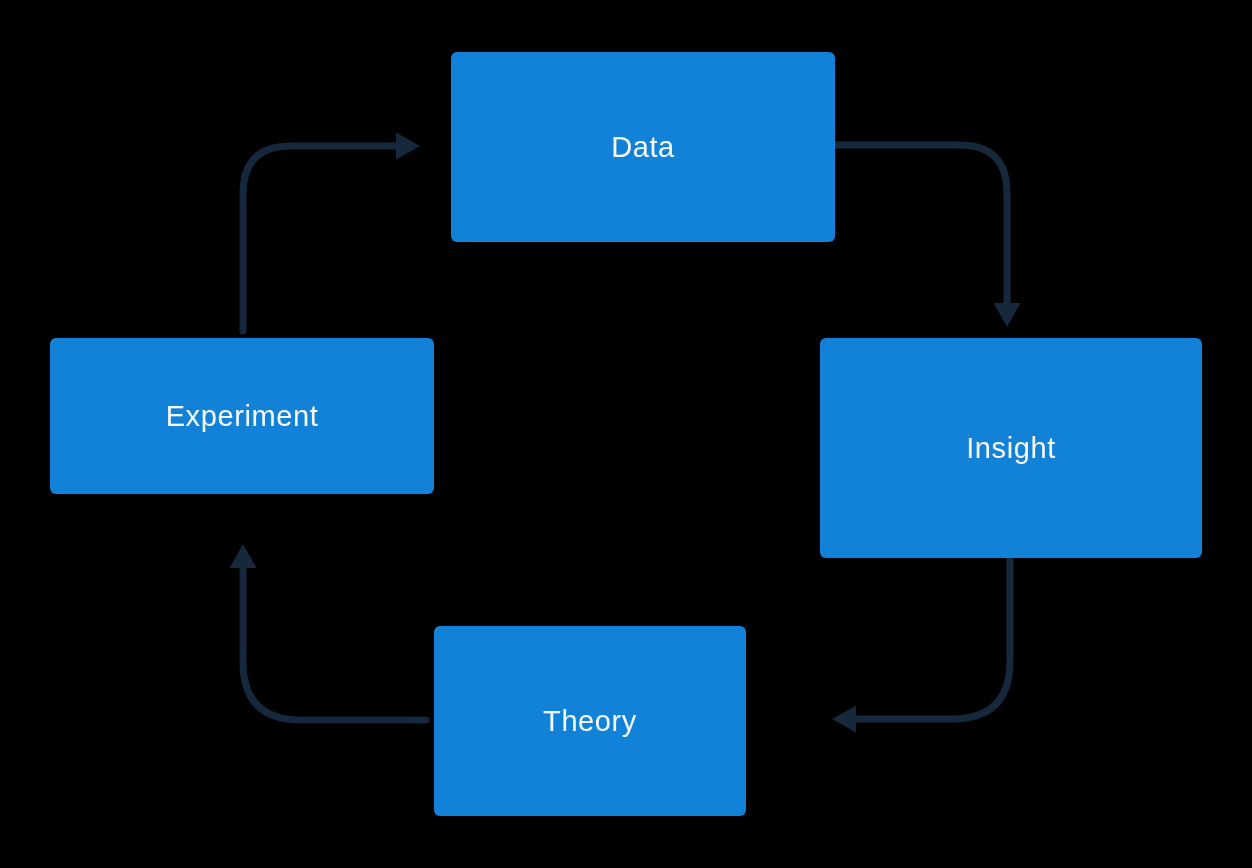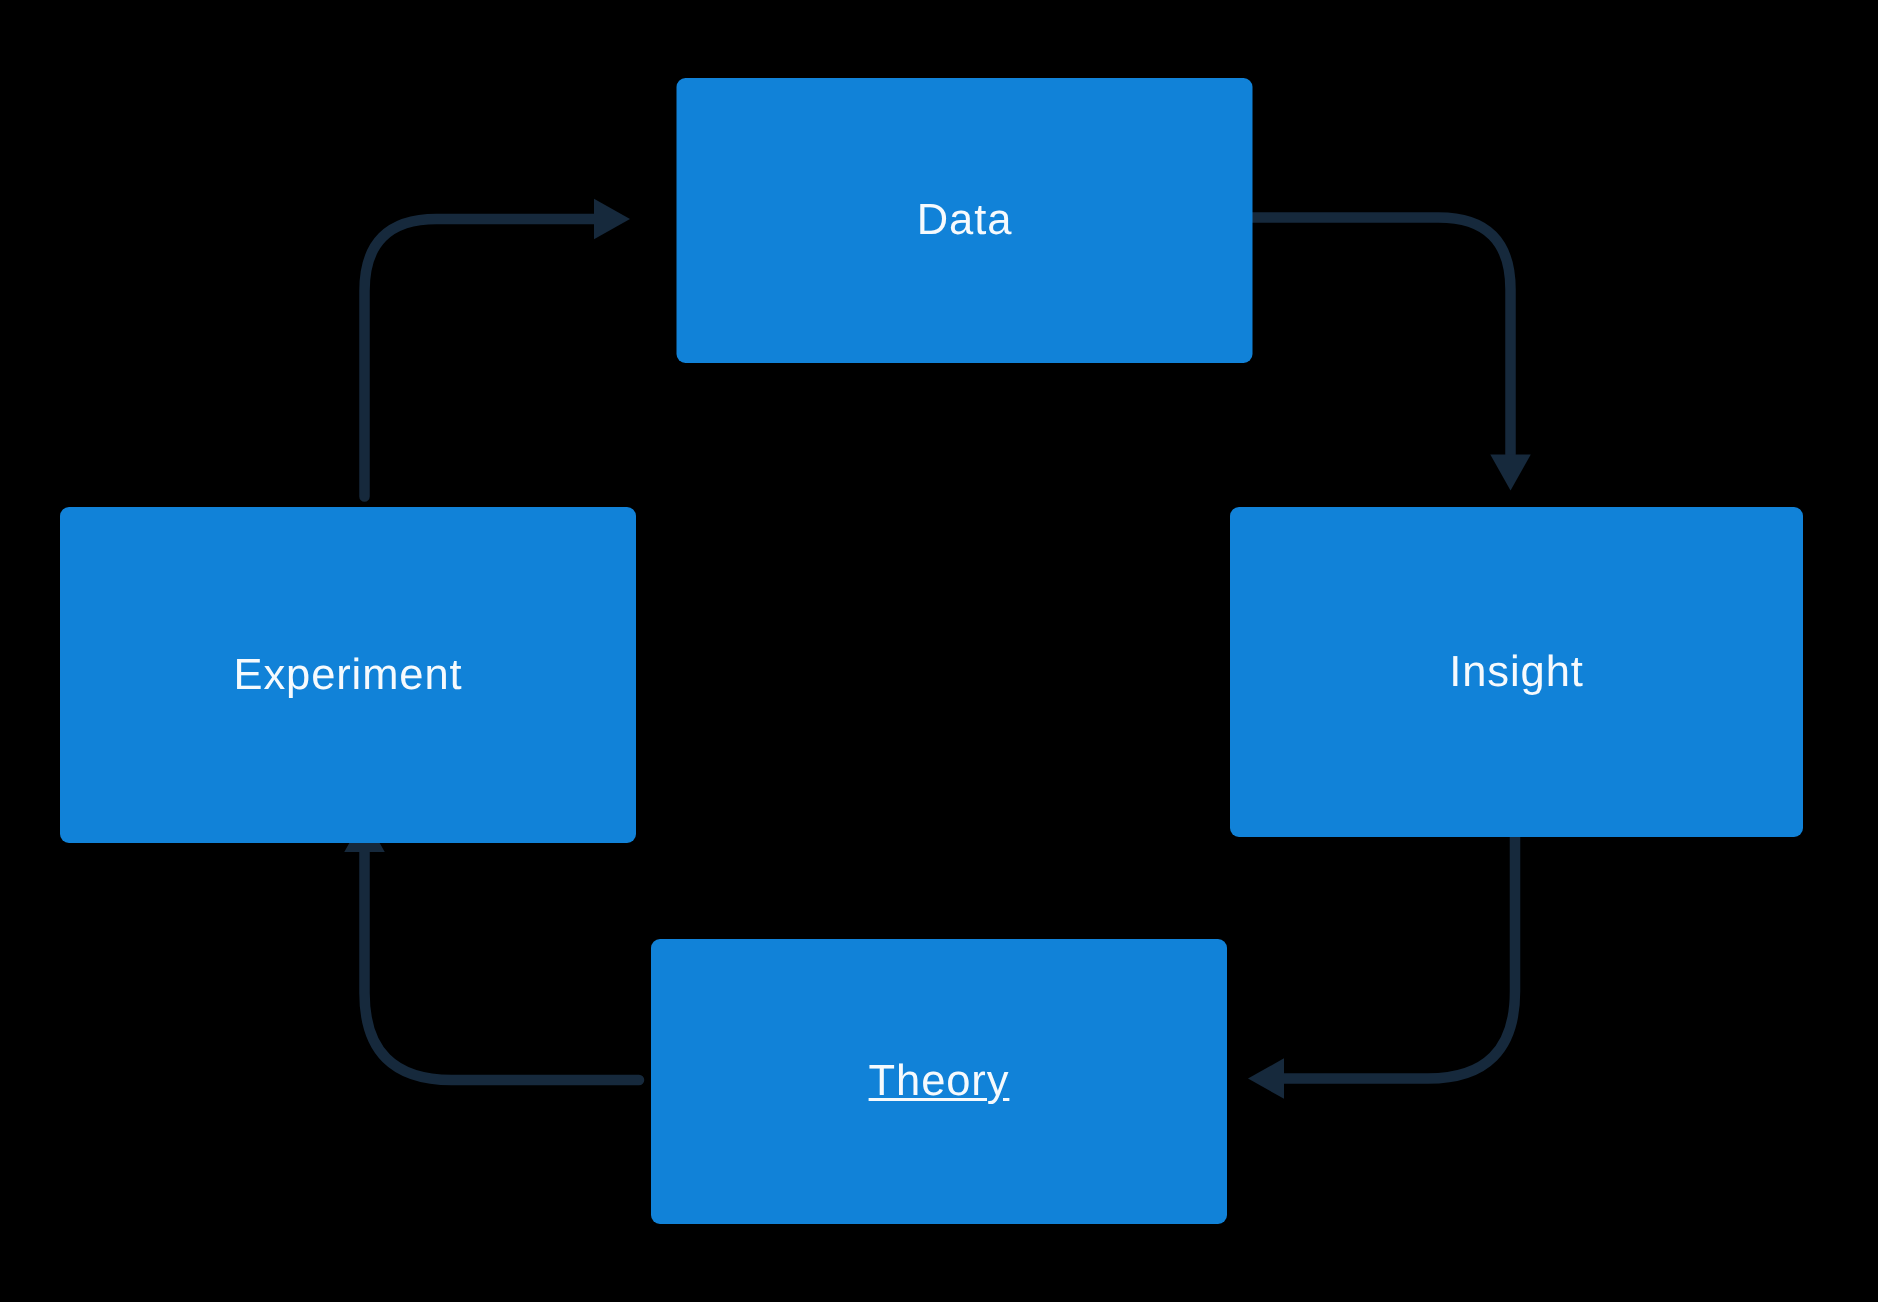--- a/index.html
+++ b/index.html
@@ -30,23 +30,23 @@
     border-radius: 6px;
     display: flex;
     align-items: center;
     justify-content: center;
     color: #f6fafd;
     font-size: 29px;
     font-weight: 500;
     letter-spacing: 0.6px;
   }
   .node-data       { left: 434px; top:  52px; width: 384px; height: 190px; margin-left: 17px; }
-  .node-experiment { left:  40px; top: 338px; width: 384px; height: 224px; }
+  .node-experiment { left:  50px; top: 338px; width: 384px; height: 156px; }
   .node-insight    { left: 820px; top: 338px; width: 382px; height: 220px; }
-  .node-theory     { left: 434px; top: 626px; width: 384px; height: 190px; text-decoration: underline; }
+  .node-theory     { left: 434px; top: 626px; width: 312px; height: 190px; }
   .edge-path {
     fill: none;
     stroke: #16293c;
     stroke-width: 7;
     stroke-linecap: round;
   }
   .edge-head {
     fill: #16293c;
     stroke: none;
   }

